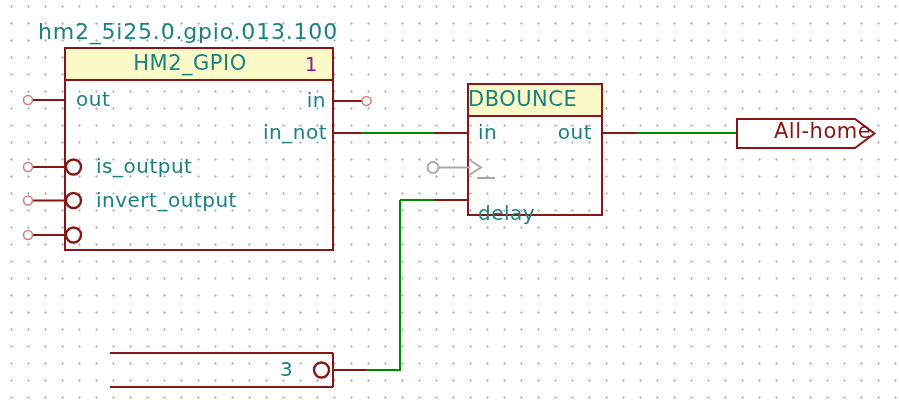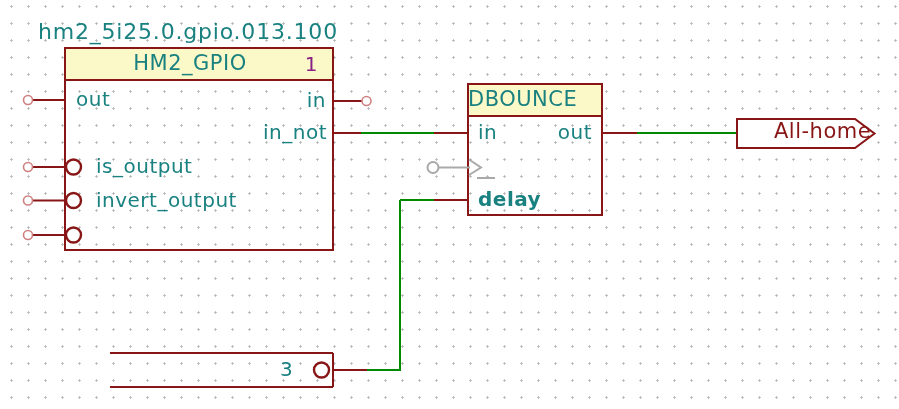--- a/index.html
+++ b/index.html
@@ -96,19 +96,19 @@
   <div class="txt purple f20" style="left:285px;top:54px;width:33px;text-align:right;">1</div>
   <div class="txt teal f20" style="left:76px;top:89px;">out</div>
   <div class="txt teal f20 ralign" style="left:250px;top:90px;width:76px;">in</div>
   <div class="txt teal f20 ralign" style="left:230px;top:122px;width:97px;">in_not</div>
   <div class="txt teal f20" style="left:96px;top:190px;">invert_output</div>
   <div class="txt teal f20" style="left:96px;top:156px;">is_output</div>
 
   <div class="txt teal f21" style="left:468px;top:89px;width:144px;text-align:left;">DBOUNCE</div>
   <div class="txt teal f20" style="left:478px;top:122px;">in</div>
   <div class="txt teal f20 ralign" style="left:540px;top:122px;width:52px;">out</div>
-  <div class="txt teal f20" style="left:478px;top:189px;font-weight:bold;">delay</div>
+  <div class="txt teal f20" style="left:478px;top:203px;">delay</div>
 
   <div class="txt teal f20" style="left:280px;top:359px;">3</div>
 
   <div class="txt maroon f21" style="left:742px;top:121px;margin-left:32px;">All-home</div>
 
 </div>
 
 </body></html>

